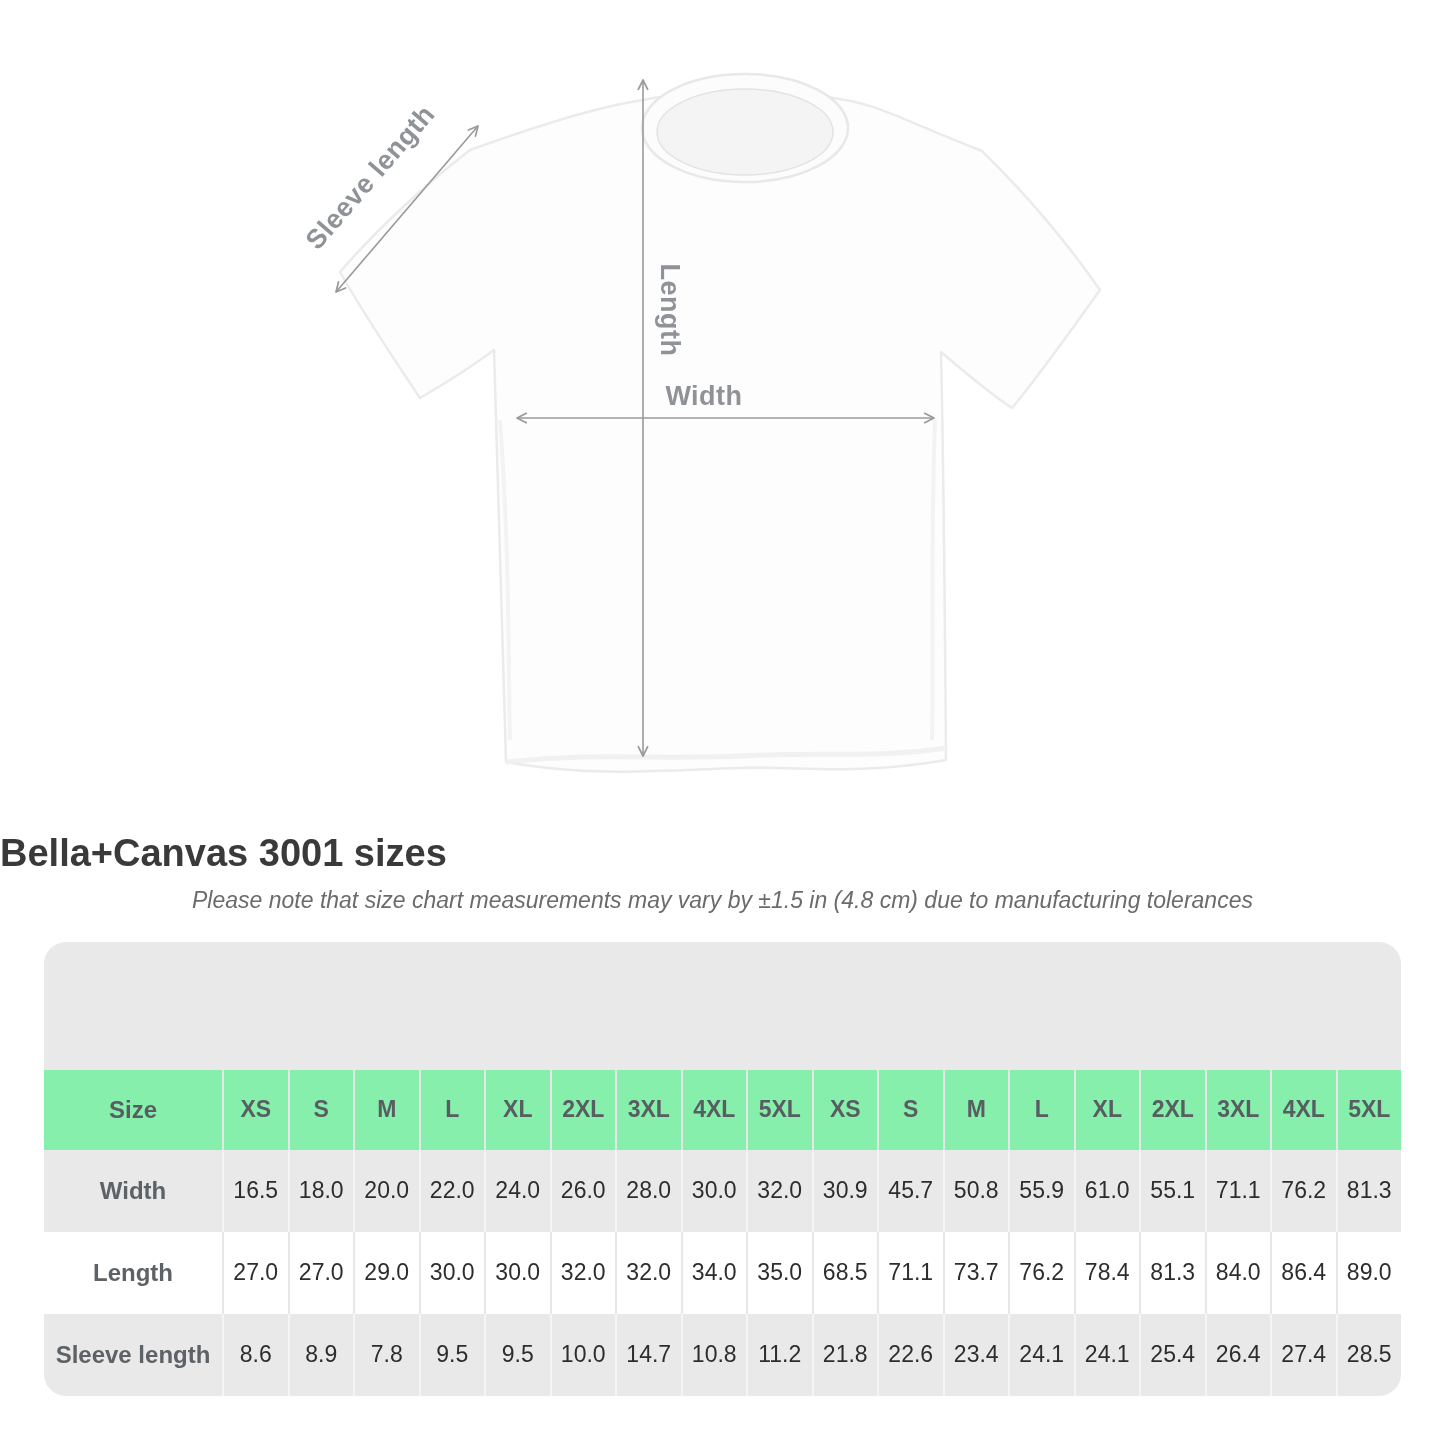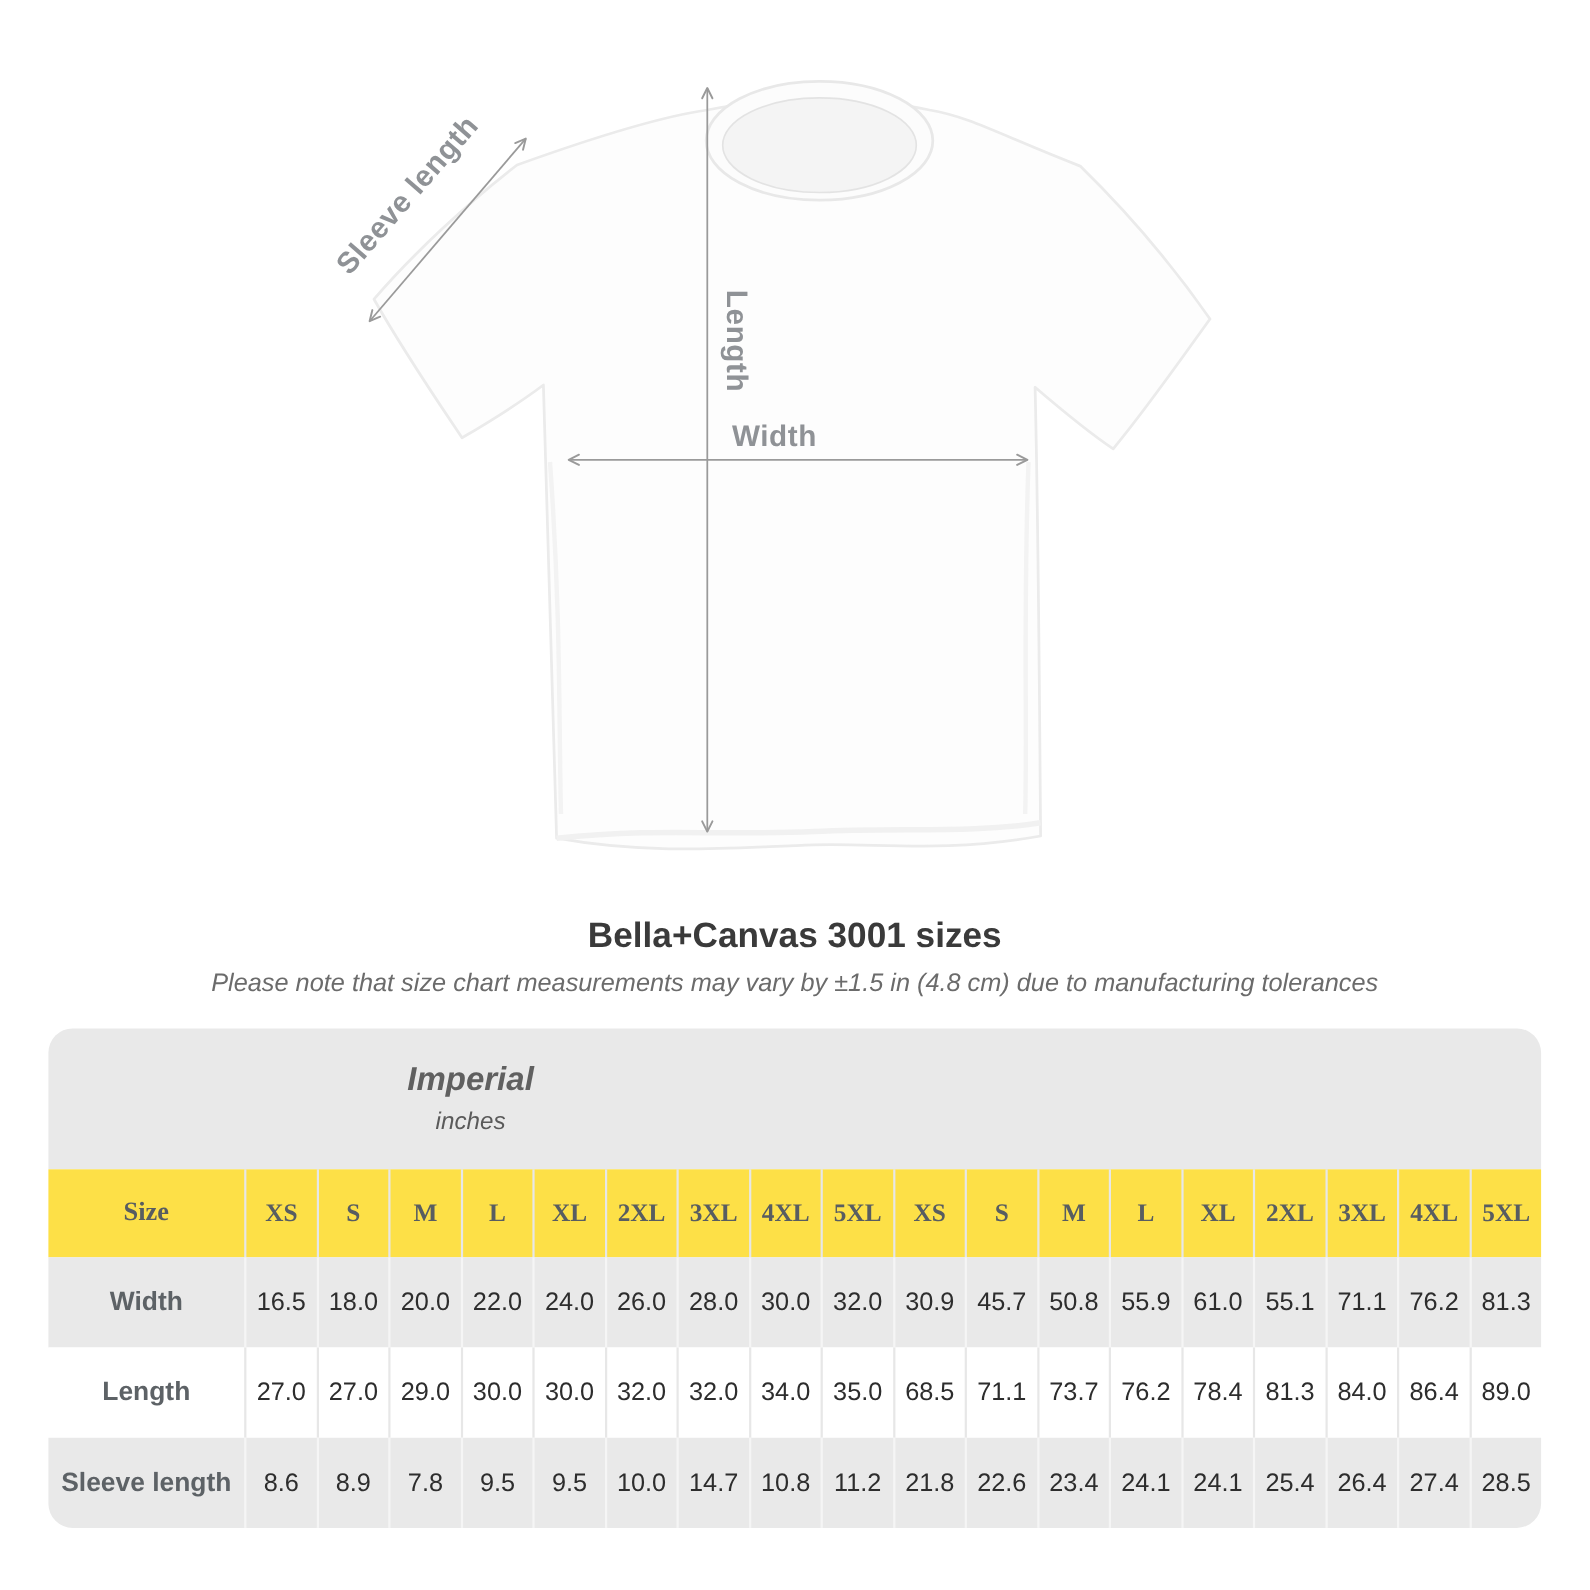--- a/index.html
+++ b/index.html
@@ -5,22 +5,22 @@
   html,body{margin:0;padding:0;background:#ffffff;}
   body{
     width:1445px;height:1445px;overflow:hidden;
     font-family:"Liberation Sans","DejaVu Sans",sans-serif;
     -webkit-font-smoothing:antialiased;
   }
   .diagram{position:relative;width:1445px;height:812px;}
   .diagram svg{position:absolute;left:0;top:0;}
 
   .page-title{
-    margin:20px 0 10px 0;text-align:center;
-    font-size:32px;font-weight:bold;color:#3a3a3a;line-height:1.15;
+    margin:20px 0 10px 0;
+    font-size:38px;font-weight:bold;color:#3a3a3a;line-height:1.15;
   }
   .page-subtitle{
     margin:0;text-align:center;font-style:italic;
     font-size:23px;color:#6b6b6b;line-height:1.3;
   }
 
   .table-wrap{width:1357px;margin:26px auto 0 auto;}
   .trow{
     display:grid;
     grid-template-columns:178px repeat(18,1fr);
@@ -42,21 +42,21 @@
   .unit-label{font-size:30px;font-weight:bold;font-style:italic;color:#606060;}
   .unit-sub{font-size:22px;font-style:italic;color:#5a5a5a;}
 
   .cell{
     display:flex;align-items:center;justify-content:center;
     box-sizing:border-box;
     font-size:23px;color:#2d2d2d;
     min-height:80px;
   }
   .trow > .cell + .cell{border-left:2px solid var(--div,#e7e7e7);}
-  .sizes{background:#fde047;font-family:Liberation Serif, serif;--div:#e7e7e7;}
+  .sizes{background:#86efac;--div:#e7e7e7;}
   .sizes .cell{min-height:80px;}
   .row-white{background:#ffffff;--div:#e7e7e7;}
   .row-gray{background:#e9e9e9;--div:#f5f5f5;}
   .row-white .cell,.row-gray .cell{min-height:82px;}
   .row-last{border-radius:0 0 22px 22px;}
   .corner,.size-label{font-weight:bold;color:#585d61;font-size:23px;}
   .corner{font-size:24px;}
   .row-label{font-weight:bold;color:#5d6266;font-size:24px;}
 
   .svg-annot{
@@ -108,24 +108,20 @@
       <text class="svg-annot" x="704" y="405" text-anchor="middle">Width</text>
     </svg>
   </section>
 
   <h1 class="page-title">Bella+Canvas 3001 sizes</h1>
   <p class="page-subtitle">Please note that size chart measurements may vary by ±1.5 in (4.8 cm) due to manufacturing tolerances</p>
 
   <section class="table-wrap">
 
     <div class="band">
-      <div class="band-cell imperial">
-        <div class="unit-label">Imperial</div>
-        <div class="unit-sub">inches</div>
-      </div>
     </div>
 
     <div class="trow sizes" id="size-row">
       <div class="cell corner">Size</div>
 
     <div class="cell size-label">XS</div>
         <div class="cell size-label">S</div>
         <div class="cell size-label">M</div>
         <div class="cell size-label">L</div>
         <div class="cell size-label">XL</div>

